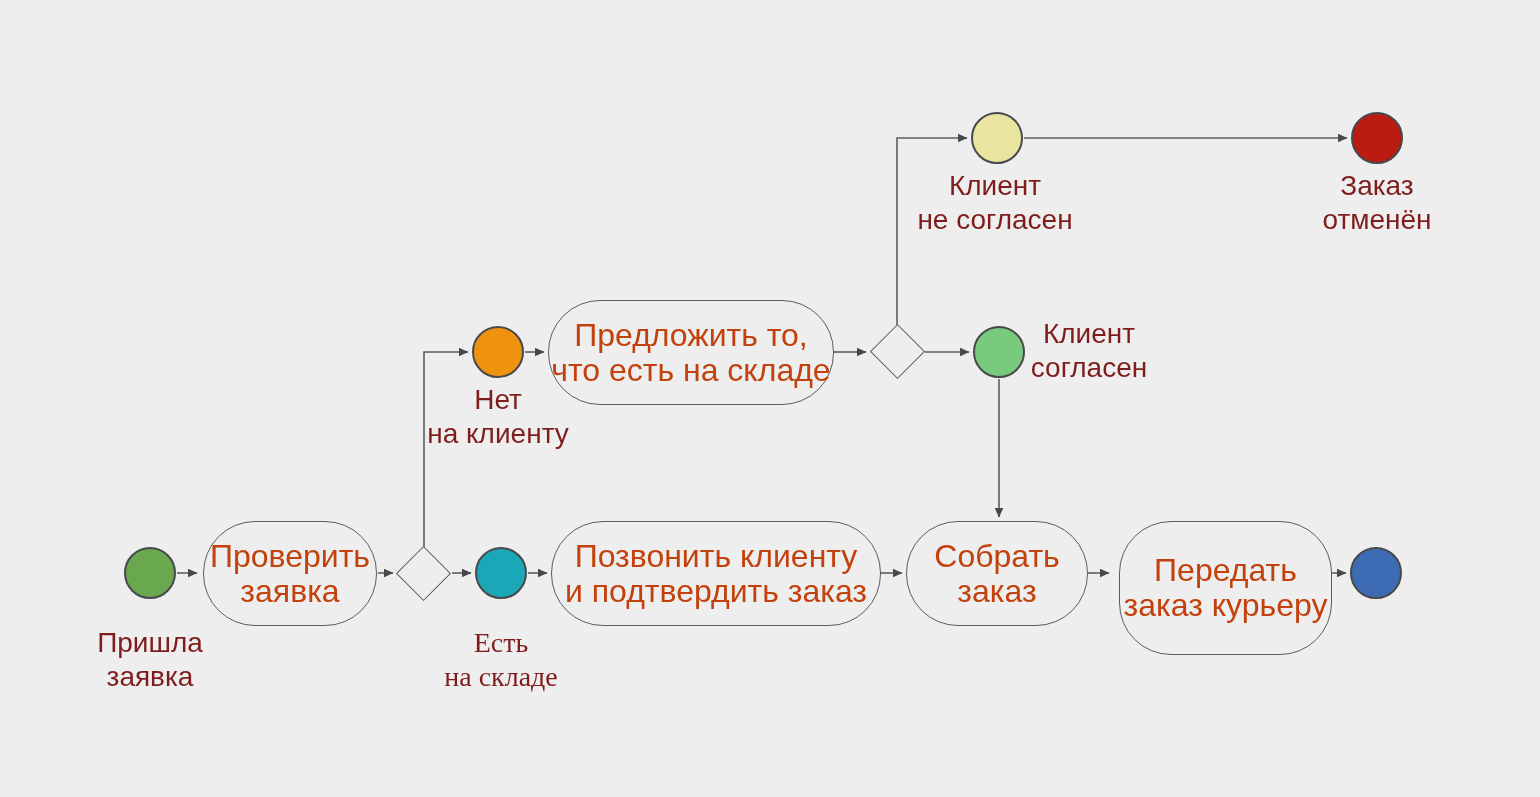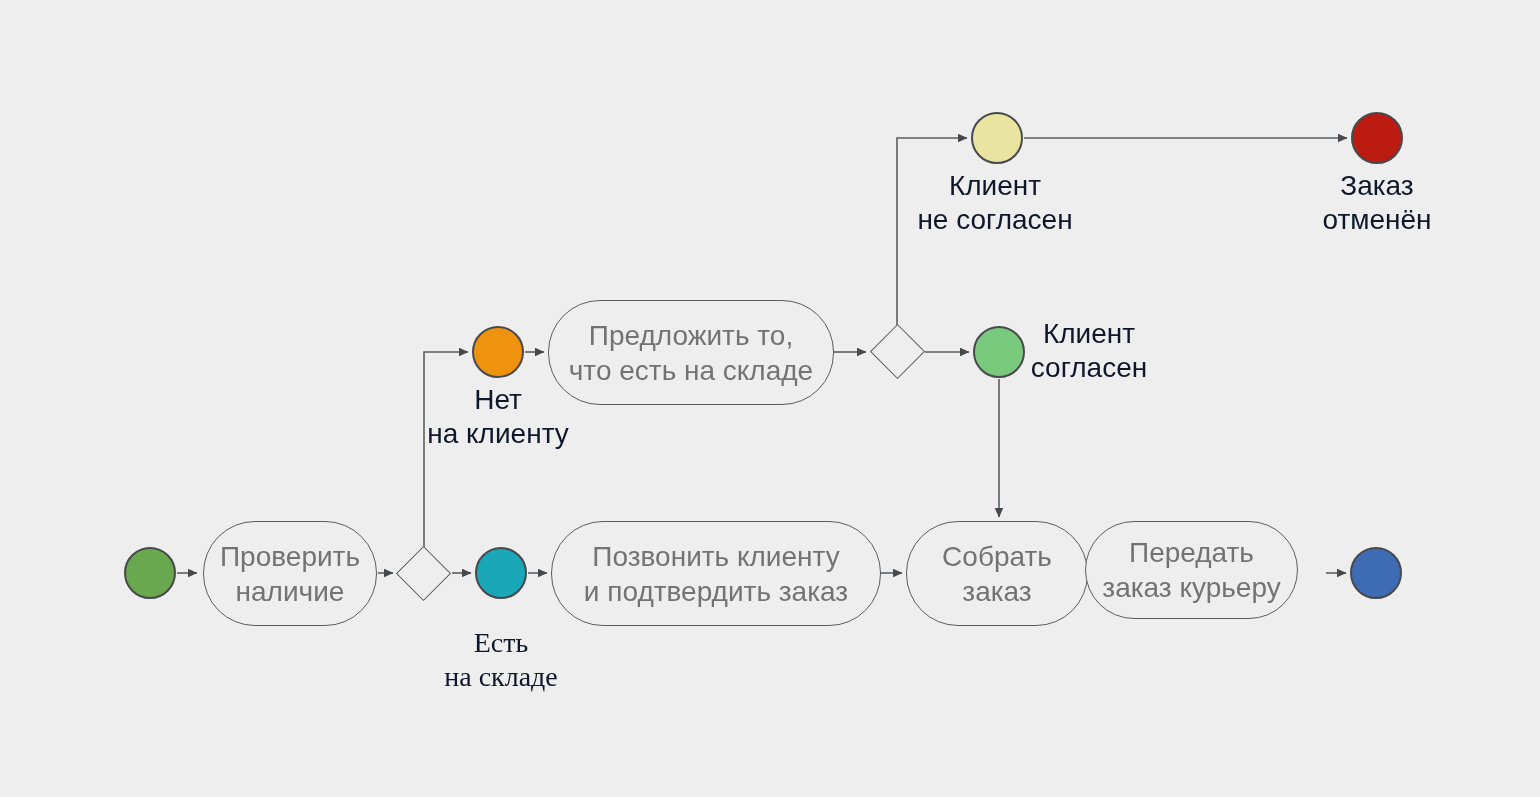--- a/index.html
+++ b/index.html
@@ -32,39 +32,39 @@
   .task {
     position: absolute;
     box-sizing: border-box;
     border: 1.5px solid #5a5d60;
     border-radius: 52px;
     background: #eeeeee;
     display: flex;
     align-items: center;
     justify-content: center;
     text-align: center;
-    color: #737373;
-    font-size: 28px;
+    color: #c2410c;
+    font-size: 32px;
     line-height: 35px;
     white-space: pre-line;
   }
   .gateway {
     position: absolute;
     width: 39px;
     height: 39px;
     box-sizing: border-box;
     border: 1.5px solid #55585a;
     background: #eeeeee;
     transform: rotate(45deg);
   }
   .node-label {
     position: absolute;
     width: 240px;
     text-align: center;
-    color: #0f172a;
+    color: #7f1d1d;
     font-size: 28px;
     line-height: 34px;
     white-space: pre-line;
   }
 </style>
 </head>
 <body>
 
 <div class="canvas">
 
@@ -98,39 +98,41 @@
   <div class="event" style="left: 971px; top: 112px; background-color: rgb(233, 229, 160);"></div>
   <div class="event" style="left: 1351px; top: 112px; background-color: rgb(187, 27, 16);"></div>
   <div class="event" style="left: 973px; top: 326px; background-color: rgb(122, 202, 126);"></div>
   <div class="event" style="left: 1350px; top: 547px; background-color: rgb(62, 108, 180);"></div>
 
   <div class="gateway" style="left:404px; top:554px;"></div>
   <div class="gateway" style="left:878px; top:332px;"></div>
 
   <div class="task" style="left:203px; top:521px; width:174px; height:105px;">
     <span>Проверить
-наличие</span>
+заявка</span>
   </div>
   <div class="task" style="left:548px; top:300px; width:286px; height:105px;">
     <span>Предложить то,
 что есть на складе</span>
   </div>
   <div class="task" style="left:906px; top:521px; width:182px; height:105px;">
     <span>Собрать
 заказ</span>
   </div>
   <div class="task" style="left:551px; top:521px; width:330px; height:105px;">
     <span>Позвонить клиенту
 и подтвердить заказ</span>
   </div>
-  <div class="task" style="left:1085px; top:521px; width:213px; height:98px;">
+  <div class="task" style="left:1119px; top:521px; width:213px; height:134px;">
     <span>Передать
 заказ курьеру</span>
   </div>
 
+  <div class="node-label" style="left:30px; top:626px;">Пришла
+заявка</div>
   <div class="node-label" style="left:378px; top:383px;">Нет
 на клиенту</div>
   <div class="node-label" style="left:381px; top:626px;font-family:Liberation Serif, serif;">Есть
 на складе</div>
   <div class="node-label" style="left:875px; top:169px;">Клиент
 не согласен</div>
   <div class="node-label" style="left:1257px; top:169px;">Заказ
 отменён</div>
   <div class="node-label" style="left:969px; top:317px;">Клиент
 согласен</div>

